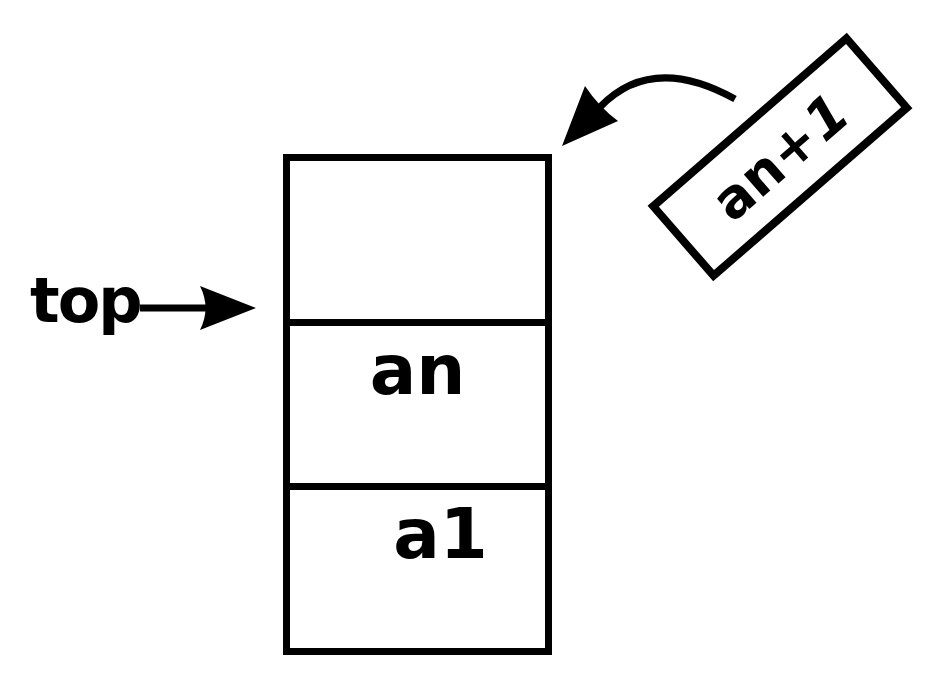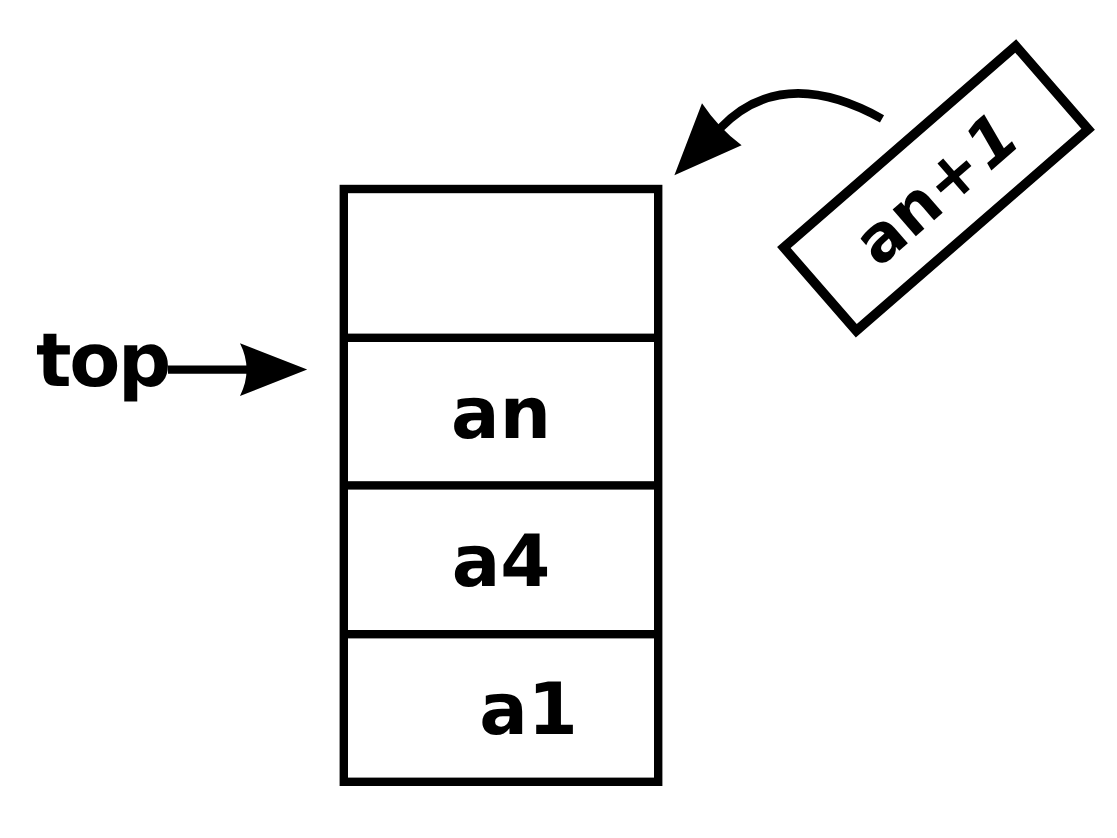--- a/index.html
+++ b/index.html
@@ -42,23 +42,23 @@
     box-sizing: border-box;
     border: 7px solid #000000;
     background: #ffffff;
     display: flex;
     flex-direction: column;
   }
   .stack-cell {
     flex: 1;
     border-bottom: 7px solid #000000;
     display: flex;
-    align-items: center;
+    align-items: flex-start;
     justify-content: center;
-    font-size: 60px;
+    font-size: 69px;
     font-weight: bold;
     color: #000000;
     padding-top: 4px;
     box-sizing: border-box;
   }
   .stack-cell:last-child {
     border-bottom: none;
     margin-left: 46px;
   }
   .pushed-box {
@@ -112,23 +112,20 @@
   <div class="top-label">top</div>
 
   <div class="stack">
     <div class="stack-cell">
       <span></span>
     </div>
     <div class="stack-cell">
       <span>an</span>
     </div>
     <div class="stack-cell">
-      <span>a4</span>
-    </div>
-    <div class="stack-cell">
       <span>a1</span>
     </div>
   </div>
 
   <div class="pushed-box">
     <span><span>an+</span><span class="num">1</span></span>
   </div>
 
 
 </div>

